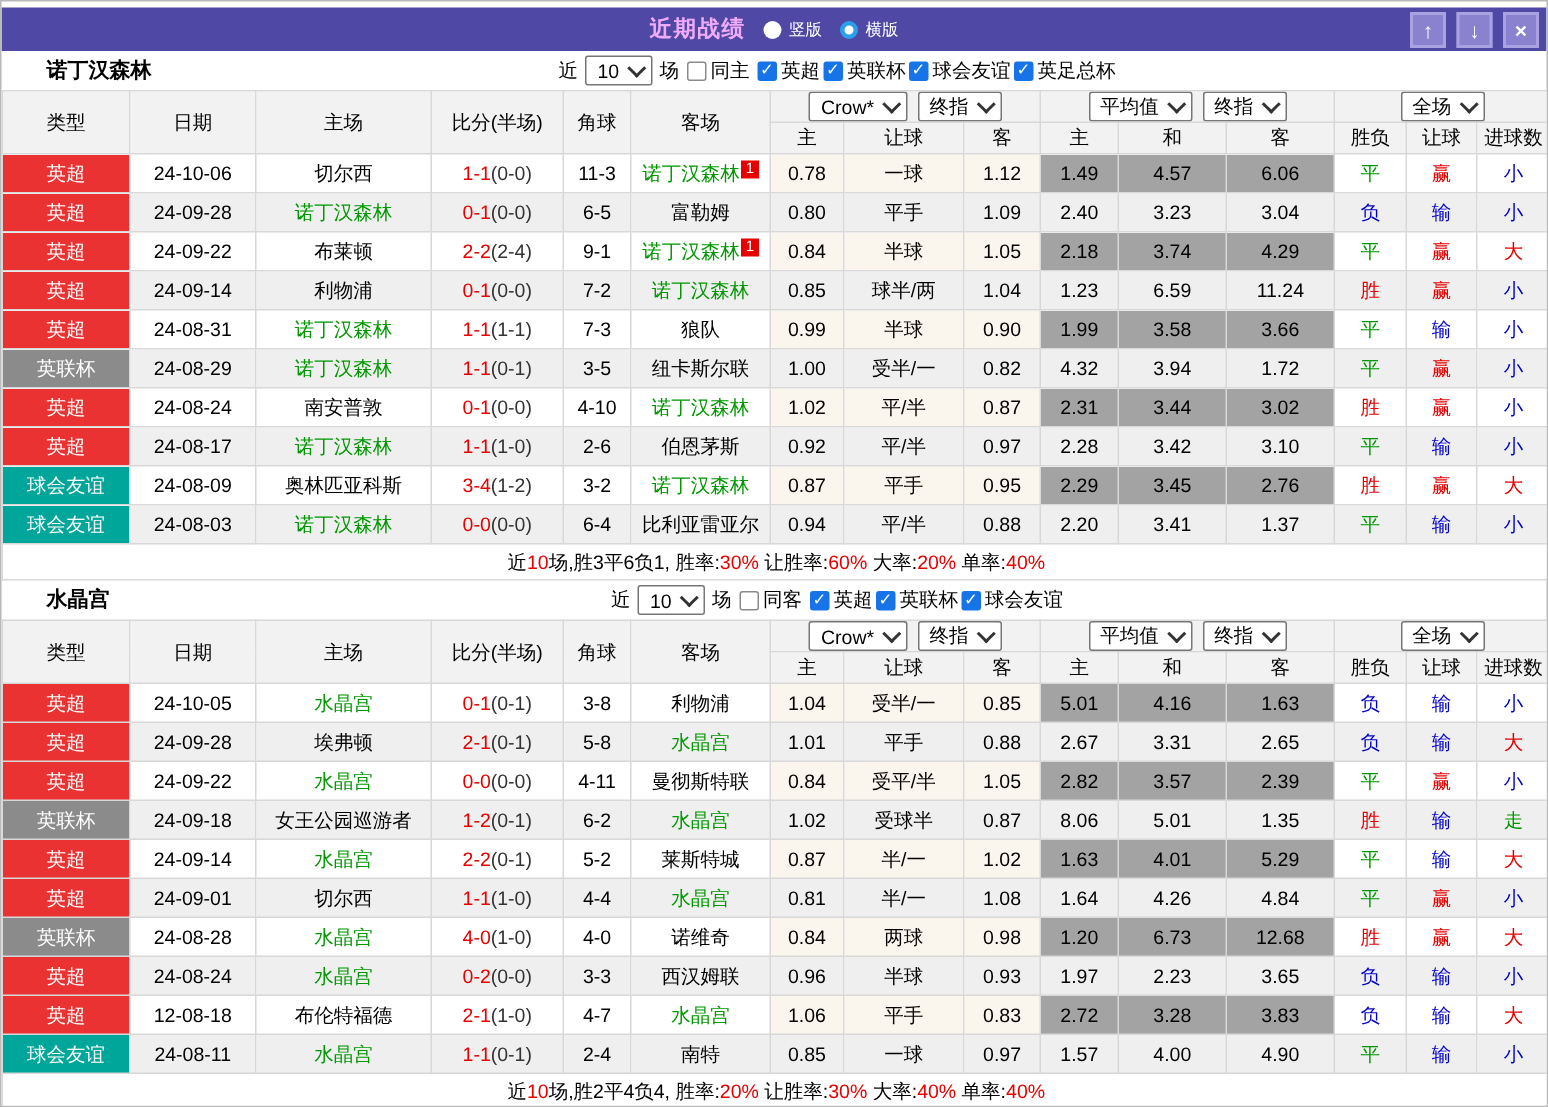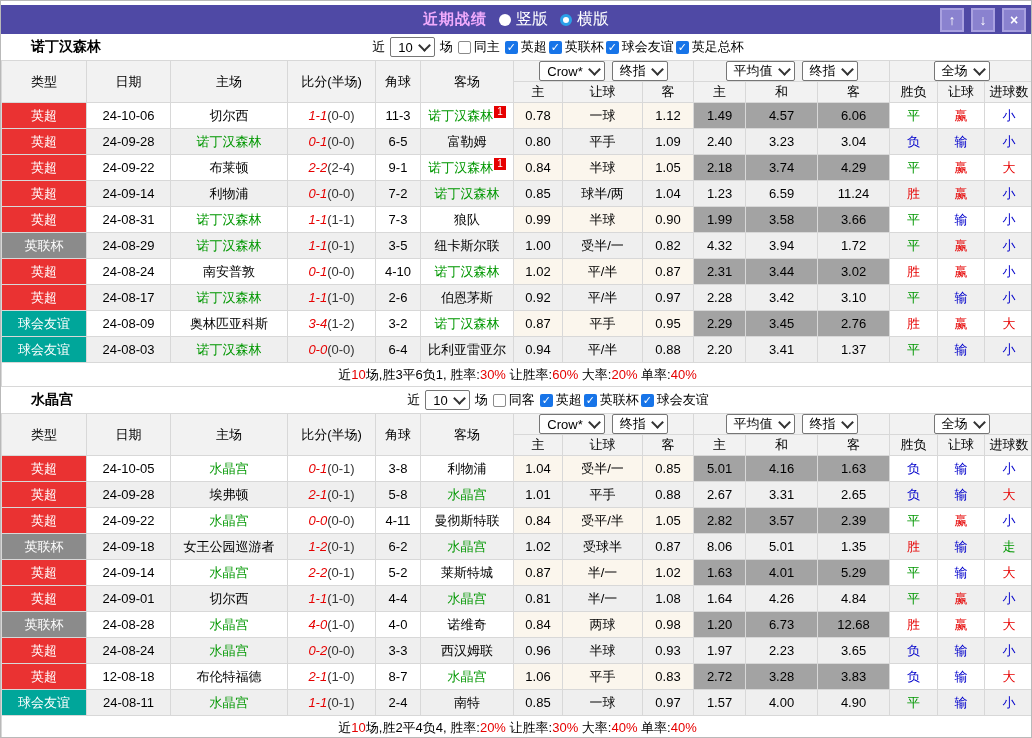--- a/index.html
+++ b/index.html
@@ -2,21 +2,21 @@
 <html><head>
 <meta charset="utf-8">
 <style>
   html,body{margin:0;padding:0;background:#fff;}
   body{font-family:"Liberation Sans","DejaVu Sans",sans-serif;}
   .page{width:1032px;height:738px;box-sizing:border-box;border:1px solid #b9b9b9;background:#fff;overflow:hidden;}
   
   .topbar{height:29px;margin-top:4px;background:#4f49a5;display:flex;align-items:center;position:relative;}
   .topbar-center{flex:1;display:flex;justify-content:center;align-items:center;gap:12px;}
   .tb-title{color:#f0abfc;font-weight:bold;font-size:15px;letter-spacing:1px;}
-  .radio-label{color:#fff;font-size:16px;display:inline-flex;align-items:center;gap:5px;cursor:pointer;}
+  .radio-label{color:#fff;font-size:11px;display:inline-flex;align-items:center;gap:5px;cursor:pointer;}
   .radio{width:12px;height:12px;border-radius:50%;background:#fff;box-sizing:border-box;display:inline-block;}
   .radio.selected{border:3px solid #2ba0e8;}
   .topbar-buttons{position:absolute;right:5px;top:50%;transform:translateY(-50%);display:flex;gap:7px;}
   .tb-btn{width:24px;height:24px;background:#8a82cf;border:2px solid #a9a1e0;color:#fff;font-weight:bold;
           font-size:14px;line-height:1;display:flex;align-items:center;justify-content:center;padding:0;cursor:pointer;}
   
   .filter-row{height:26px;display:flex;align-items:center;position:relative;font-size:13px;color:#000;}
   .team-title{position:absolute;left:30px;font-weight:bold;font-size:14px;}
   .filters{margin:0 auto;padding-left:84px;display:flex;align-items:center;gap:5px;}
   .sel{display:inline-flex;align-items:center;background:#fff;border:1px solid #767676;border-radius:2px;
@@ -35,21 +35,21 @@
   table.grid thead tr{height:21px;}
   table.grid thead th{background:#f2f2f2;font-weight:normal;color:#000;}
   table.grid thead .grp-cell{background:#f2f2f2;}
   .grp-inner{display:flex;align-items:center;justify-content:center;gap:7px;}
   table.grid tbody tr{height:26px;}
   table.grid tbody td{background:#fff;}
   table.grid tbody tr.alt td{background:#efefef;}
   table.grid tbody td.tintA{background:#fbf6ed;}
   table.grid tbody td.tintB{background:#a3a3a3;}
   td.type-cell{color:#fff;}
-  .score-main{color:#e60000;font-style:italic;}
+  .score-main{color:#e60000;}
   .score-half{color:#333;}
   .card{display:inline-block;background:#e60000;color:#fff;font-size:10px;line-height:12px;
         padding:0 3px;margin-left:1px;position:relative;top:-5px;}
   table.grid tfoot tr{height:24px;}
   table.grid tfoot td{background:#fff;font-size:13px;}
   .red{color:#e60000;}
 </style>
 </head>
 <body>
 
@@ -601,21 +601,21 @@
             <td class="tintB">3.65</td>
             <td style="color: rgb(0, 0, 203);">负</td>
             <td style="color: rgb(0, 0, 203);">输</td>
             <td style="color: rgb(0, 0, 203);">小</td>
           </tr>
           <tr>
             <td class="type-cell" style="background: rgb(234, 50, 50);">英超</td>
             <td>12-08-18</td>
             <td><span>布伦特福德</span></td>
             <td><span class="score-main">2-1</span><span class="score-half">(1-0)</span></td>
-            <td>8-7</td>
+            <td>4-7</td>
             <td><span style="color: rgb(0, 151, 0);">水晶宫</span></td>
             <td class="tintA">1.06</td>
             <td class="tintA">平手</td>
             <td class="tintA">0.83</td>
             <td class="tintB">2.72</td>
             <td class="tintB">3.28</td>
             <td class="tintB">3.83</td>
             <td style="color: rgb(0, 0, 203);">负</td>
             <td style="color: rgb(0, 0, 203);">输</td>
             <td style="color: rgb(230, 0, 0);">大</td>

